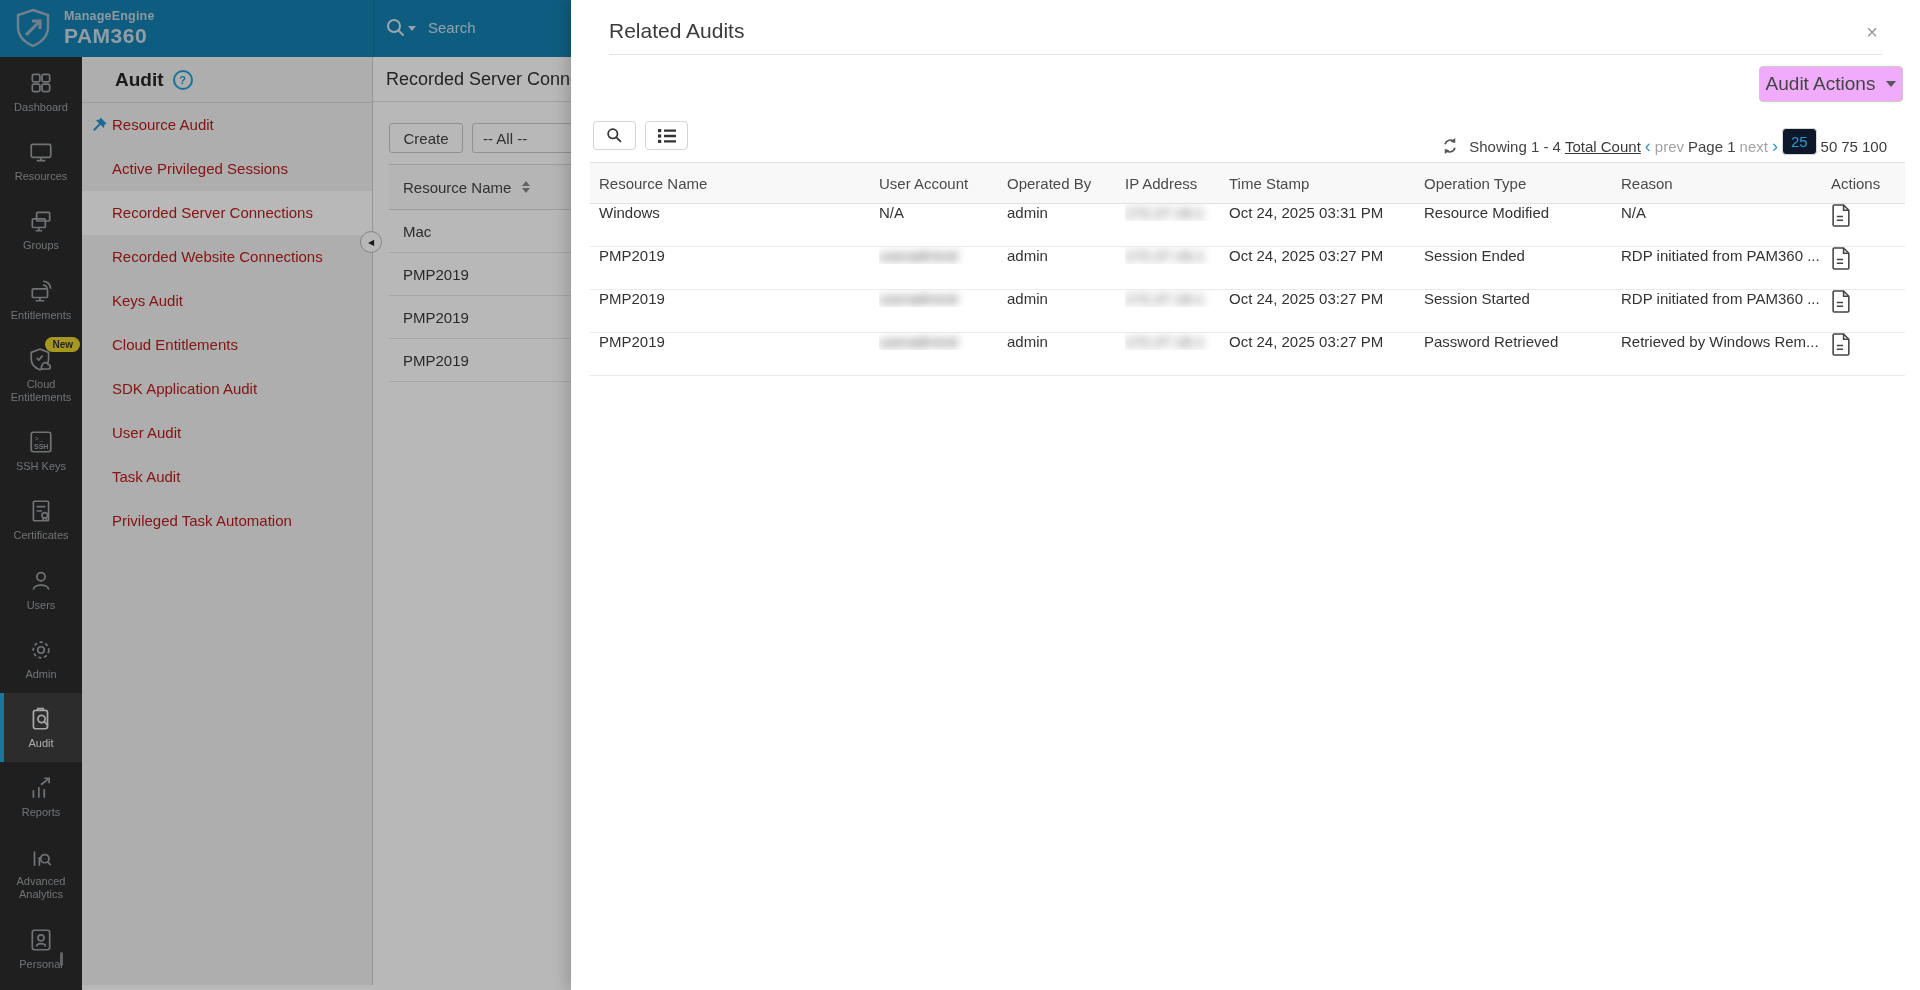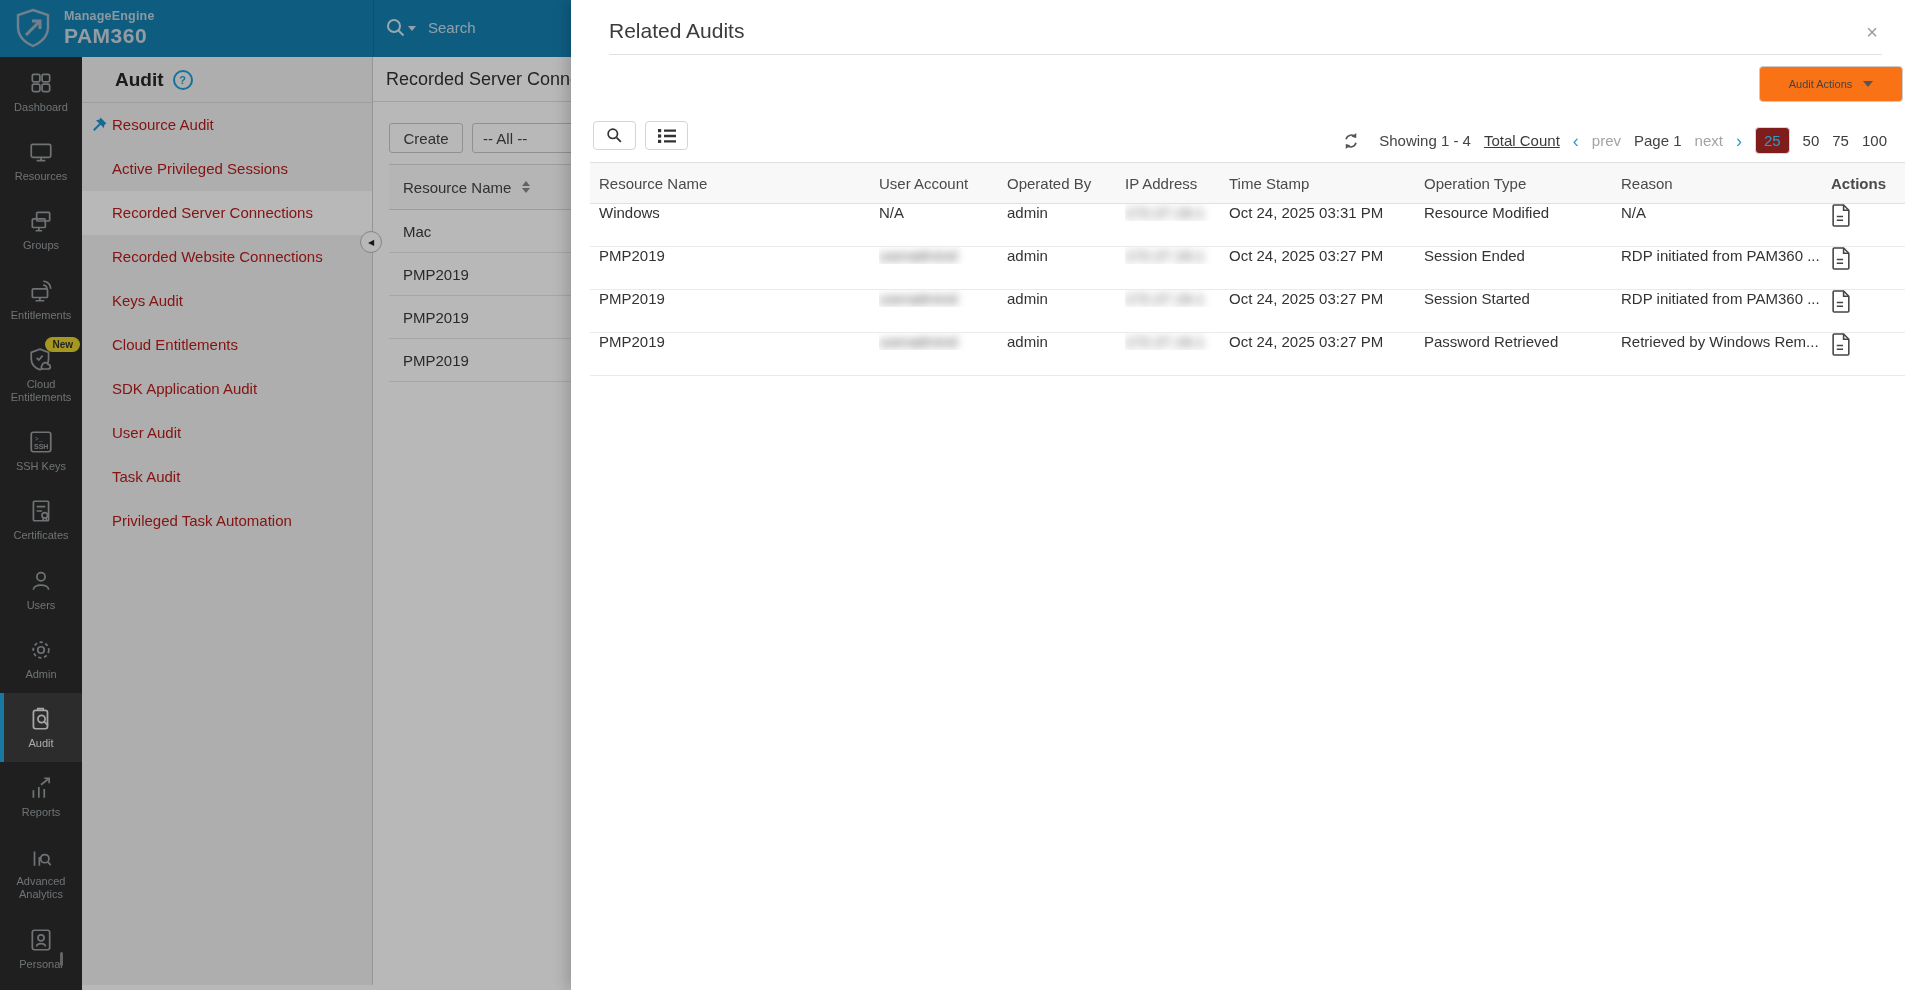--- a/index.html
+++ b/index.html
@@ -65,45 +65,45 @@
       font-size:8px;color:#222;cursor:pointer;box-sizing:border-box;}
 
   
   .overlay{position:absolute;inset:0;background:rgba(0,0,0,.28);z-index:40;}
   .modal{position:absolute;left:571px;top:0;width:1349px;height:990px;background:#fff;z-index:50;
       box-shadow:-4px 0 14px rgba(0,0,0,.18);}
   .modal-title{position:absolute;left:38px;top:19px;font-size:21px;color:#3b3b3b;text-align:right;}
   .modal-close{position:absolute;right:42px;top:22px;font-size:20px;color:#9a9a9a;line-height:1;cursor:pointer;}
   .modal-divider{position:absolute;left:38px;right:38px;top:54px;border-top:1px solid #e2e2e2;}
   .btn-audit-actions{position:absolute;right:17px;top:66px;width:144px;height:36px;border:1px solid #cbcbcb;
-      border-radius:4px;background:#f97316;display:flex;align-items:center;justify-content:center;gap:11px;
-      font-size:11px;color:#444;cursor:pointer;box-sizing:border-box;}
+      border-radius:4px;background:#f0abfc;display:flex;align-items:center;justify-content:center;gap:11px;
+      font-size:19px;color:#444;cursor:pointer;box-sizing:border-box;}
   .caret-down{width:0;height:0;border-left:5px solid transparent;border-right:5px solid transparent;border-top:6px solid #555;}
   .tool-btn{position:absolute;top:121px;width:43px;height:29px;border:1px solid #d5d5d5;border-radius:4px;
       background:#fff;display:flex;align-items:center;justify-content:center;cursor:pointer;box-sizing:border-box;}
   .tool-search{left:22px;} .tool-list{left:74px;}
 
-  .pagination{position:absolute;top:126px;right:33px;height:29px;display:flex;align-items:center;gap:13px;
+  .pagination{position:absolute;top:126px;right:33px;height:29px;display:flex;align-items:flex-end;gap:4px;
       font-size:15px;color:#444;white-space:nowrap;}
   .pagination .refresh{margin-right:6px;cursor:pointer;}
   .total-link{text-decoration:underline;color:#3a3a3a;cursor:pointer;}
   .chev{color:#2e9bc8;font-size:18px;line-height:1;cursor:pointer;}
   .muted{color:#a3a3a3;cursor:pointer;}
   .pgno{color:#444;}
   .size{color:#3d3d3d;cursor:pointer;}
-  .size.active{border:1px solid #d8d8d8;border-radius:4px;background:#7f1d1d;color:#2e9bc8;padding:4px 8px;}
+  .size.active{border:1px solid #d8d8d8;border-radius:4px;background:#0f172a;color:#2e9bc8;padding:4px 8px;}
 
   .audit-table{position:absolute;left:19px;right:15px;top:162px;}
   .at-head{display:flex;height:42px;background:#f8f8f8;border-top:1px solid #e0e0e0;border-bottom:1px solid #e0e0e0;
       align-items:center;font-size:15px;color:#4a4a4c;box-sizing:border-box;}
   .at-row{display:flex;height:43px;border-bottom:1px solid #eaeaea;align-items:flex-start;font-size:15px;color:#333;
       box-sizing:border-box;}
   .at-head>span,.at-row>span{white-space:nowrap;overflow:hidden;box-sizing:border-box;flex:none;}
   .c1{width:289px;padding-left:9px;} .c2{width:128px;} .c3{width:118px;} .c4{width:104px;}
-  .c5{width:195px;} .c6{width:197px;} .c7{width:210px;} .c8{width:74px;font-weight:bold;}
+  .c5{width:195px;} .c6{width:197px;} .c7{width:210px;} .c8{width:74px;}
   .c8{display:flex;align-items:center;}
   .blur{filter:blur(4px);color:#555;}
   .doc-btn{cursor:pointer;}
 </style>
 </head>
 <body>
 
 <div class="topbar">
   <div class="brand">
     <svg width="40" height="40" viewBox="0 0 40 40" fill="none" stroke="#9db3c2" stroke-width="2.4">

